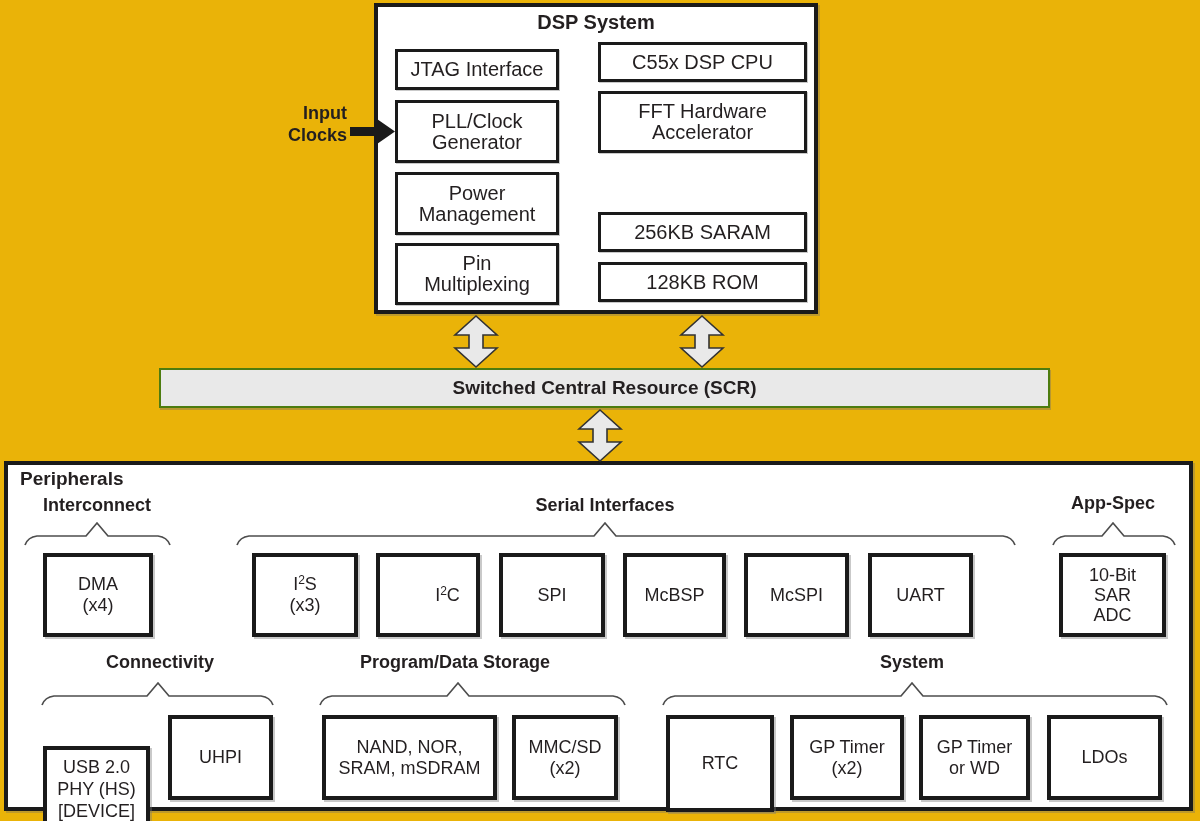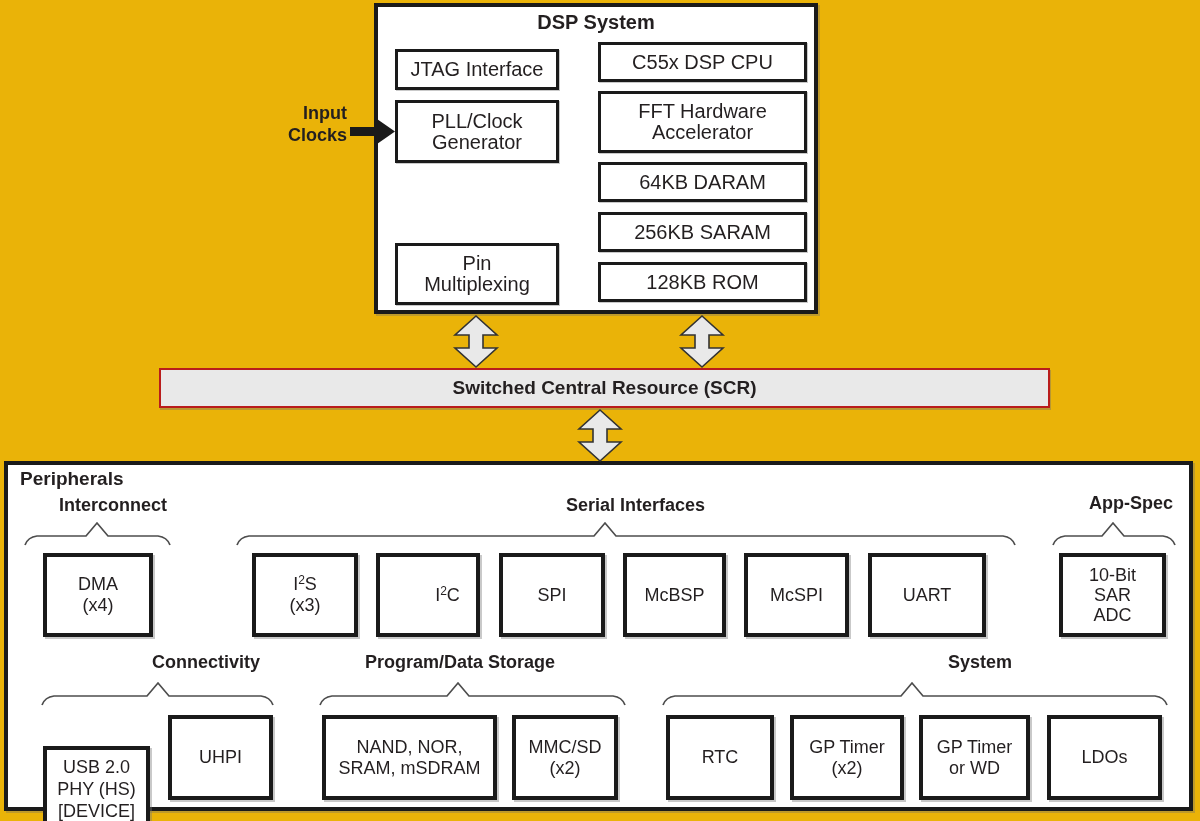--- a/index.html
+++ b/index.html
@@ -12,59 +12,60 @@
   
   .ibox{border:3px solid #1a1a1a;background:#fff;display:flex;flex-direction:column;
         align-items:center;justify-content:center;text-align:center;
         font-size:20px;line-height:21px;box-shadow:1px 1px 0 rgba(120,120,120,.4);}
   
   .pbox{border:4px solid #1a1a1a;background:#fff;display:flex;flex-direction:column;
         align-items:center;justify-content:center;text-align:center;
         font-size:18px;line-height:21px;box-shadow:2px 2px 0 rgba(120,120,120,.4);}
   .pbox sup{font-size:12px;line-height:0;vertical-align:6px;}
   
-  .scr-bar{background:#e9e9e9;border:2px solid #b91c1c;display:flex;align-items:center;
+  .scr-bar{background:#e9e9e9;border:2px solid #4d7c0f;display:flex;align-items:center;
            justify-content:center;font-weight:bold;font-size:19px;
            box-shadow:1px 2px 0 rgba(110,110,110,.4);}
   
   .title{font-weight:bold;font-size:20px;text-align:center;}
-  .group-label{font-weight:bold;font-size:18px;text-align:right;white-space:nowrap;}
+  .group-label{font-weight:bold;font-size:18px;text-align:center;white-space:nowrap;}
   .periph-title{font-weight:bold;font-size:19px;}
   .input-clocks{font-weight:bold;font-size:18px;line-height:22px;text-align:right;}
   svg.overlay{position:absolute;left:0;top:0;pointer-events:none;}
 </style>
 </head>
 <body>
 
 <div id="stage">
 
   <div class="abs dsp-box" style="left:374px;top:3px;width:444px;height:311px;"></div>
   <div class="abs title" style="left:374px;top:11px;width:444px;">DSP System</div>
 
   <div class="abs ibox" style="left:395px;top:49px;width:164px;height:41px;">
     <div>JTAG Interface</div>
   </div>
   <div class="abs ibox" style="left:395px;top:100px;width:164px;height:63px;">
     <div>PLL/Clock</div>
     <div>Generator</div>
   </div>
+  <div class="abs ibox" style="left:395px;top:172px;width:164px;height:63px;">
+    <div>Power</div>
+    <div>Management</div>
+  </div>
   <div class="abs ibox" style="left:395px;top:243px;width:164px;height:62px;">
     <div>Pin</div>
     <div>Multiplexing</div>
   </div>
 
   <div class="abs ibox" style="left:598px;top:42px;width:209px;height:40px;">
     <div>C55x DSP CPU</div>
   </div>
   <div class="abs ibox" style="left:598px;top:91px;width:209px;height:62px;">
     <div>FFT Hardware</div>
     <div>Accelerator</div>
-  </div>
-  <div class="abs ibox" style="left:598px;top:162px;width:209px;height:40px;">
-    <div>64KB DARAM</div>
   </div>
   <div class="abs ibox" style="left:598px;top:212px;width:209px;height:40px;">
     <div>256KB SARAM</div>
   </div>
   <div class="abs ibox" style="left:598px;top:262px;width:209px;height:40px;">
     <div>128KB ROM</div>
   </div>
 
   <div class="abs input-clocks" style="left:230px;top:102px;width:117px;">
     <div>Input</div>
@@ -98,21 +99,21 @@
   </div>
   <div class="abs pbox" style="left:499px;top:553px;width:106px;height:84px;">
     <div>SPI</div>
   </div>
   <div class="abs pbox" style="left:623px;top:553px;width:103px;height:84px;">
     <div>McBSP</div>
   </div>
   <div class="abs pbox" style="left:744px;top:553px;width:105px;height:84px;">
     <div>McSPI</div>
   </div>
-  <div class="abs pbox" style="left:868px;top:553px;width:118px;height:84px;">
+  <div class="abs pbox" style="left:868px;top:553px;width:105px;height:84px;">
     <div>UART</div>
   </div>
   <div class="abs pbox" style="left:1059px;top:553px;width:107px;height:84px;line-height:20px;">
     <div>10-Bit</div>
     <div>SAR</div>
     <div>ADC</div>
   </div>
 
   <div class="abs pbox" style="left:43px;top:746px;width:107px;height:85px;line-height:22px;">
     <div>USB 2.0</div>
@@ -123,21 +124,21 @@
     <div>UHPI</div>
   </div>
   <div class="abs pbox" style="left:322px;top:715px;width:175px;height:85px;">
     <div>NAND, NOR,</div>
     <div>SRAM, mSDRAM</div>
   </div>
   <div class="abs pbox" style="left:512px;top:715px;width:106px;height:85px;text-align:right;">
     <div>MMC/SD</div>
     <div>(x2)</div>
   </div>
-  <div class="abs pbox" style="left:666px;top:715px;width:108px;height:85px;">
+  <div class="abs pbox" style="left:666px;top:715px;width:108px;height:97px;">
     <div>RTC</div>
   </div>
   <div class="abs pbox" style="left:790px;top:715px;width:114px;height:85px;">
     <div>GP Timer</div>
     <div>(x2)</div>
   </div>
   <div class="abs pbox" style="left:919px;top:715px;width:111px;height:85px;">
     <div>GP Timer</div>
     <div>or WD</div>
   </div>

